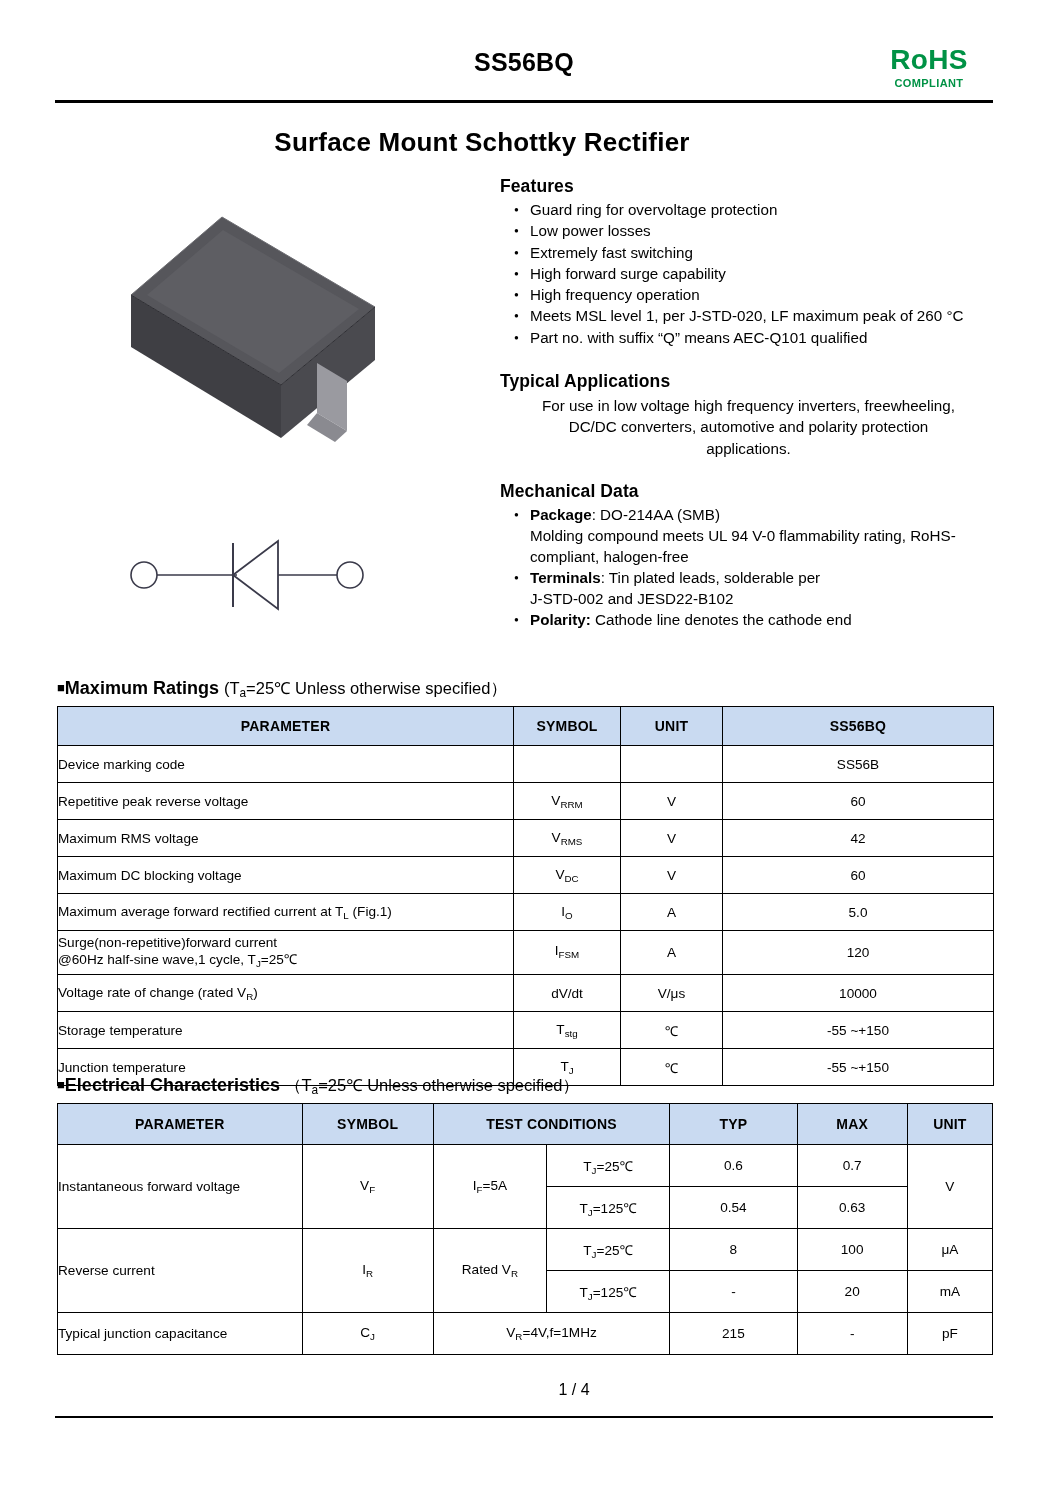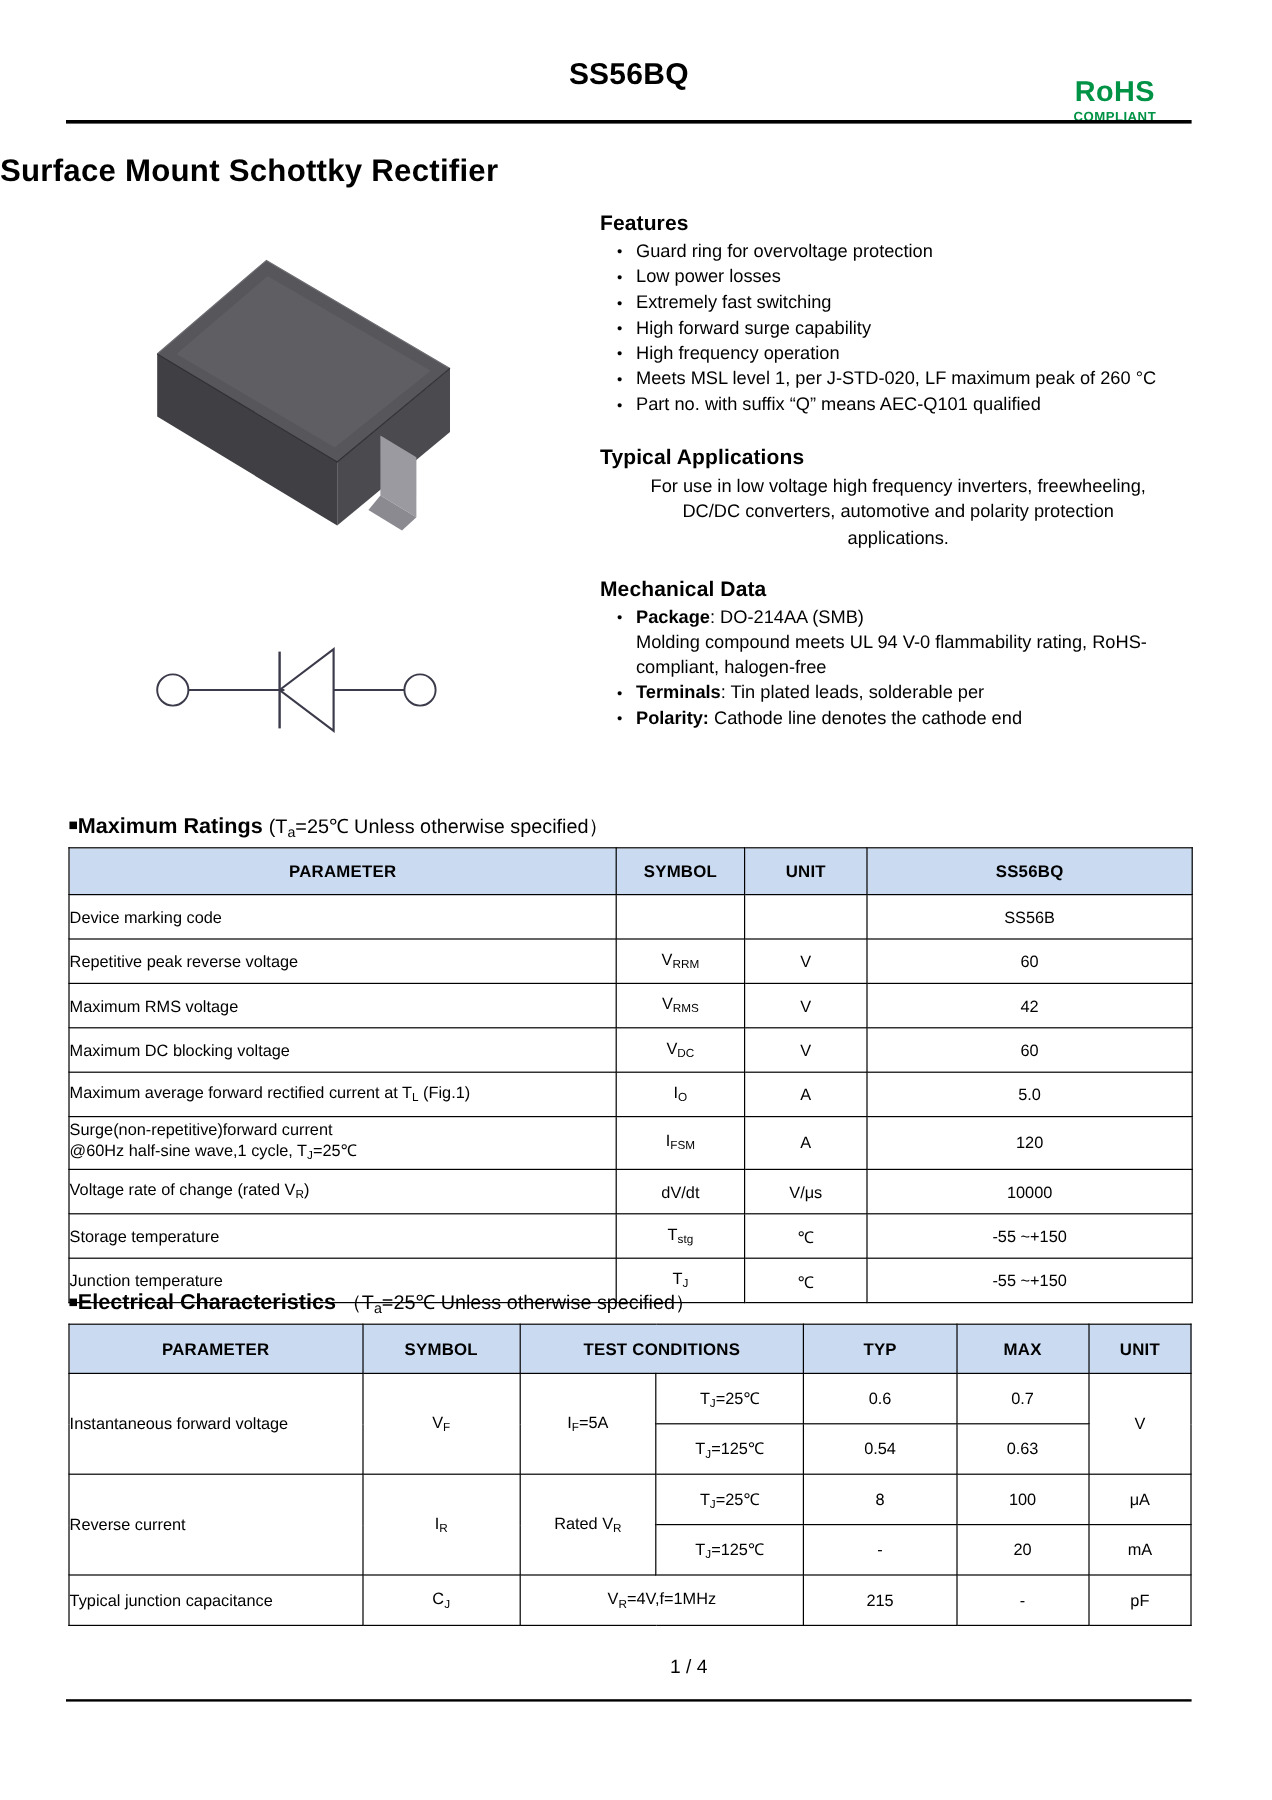--- a/index.html
+++ b/index.html
@@ -38,47 +38,46 @@
     font-weight: bold;
     letter-spacing: 0.2px;
   }
   .rohs-block {
     position: absolute;
     right: 4px; top: -2px;
     text-align: center;
     width: 120px;
   }
   .rohs-main {
-    font-size: 24px;
+    font-size: 28px;
     font-weight: bold;
     color: #009245;
     line-height: 1.0;
     letter-spacing: 0.3px;
-    margin-top: 19px;
   }
   .rohs-sub {
     font-size: 11px;
     font-weight: bold;
     color: #009245;
     letter-spacing: 0.4px;
     margin-top: 3px;
   }
   .header-rule {
     position: absolute;
     left: 55px; top: 100px;
     width: 938px;
     height: 3px;
     background: #000000;
   }
 
   .doc-title {
     position: absolute;
     left: 0; top: 127px;
     width: 964px;
-    text-align: left;
+    text-align: center;
     font-size: 26px;
     font-weight: bold;
     letter-spacing: 0.2px;
   }
 
   
   .package-art {
     position: absolute;
     left: 85px; top: 195px;
     width: 330px;
@@ -271,20 +270,21 @@
     <p class="para">For use in low voltage high frequency inverters, freewheeling, DC/DC converters, automotive and polarity protection applications.</p>
 
     <div class="sec-head spaced">Mechanical Data</div>
     <ul class="bullets">
       <li>
         <span class="bold">Package</span><span>:</span><span> DO-214AA (SMB)</span>
         <span class="cont">Molding compound meets UL 94 V-0 flammability rating, RoHS-compliant, halogen-free</span>
       </li>
       <li>
         <span class="bold">Terminals</span><span>:</span><span> Tin plated leads, solderable  per</span>
+        <span class="cont">J-STD-002 and JESD22-B102</span>
       </li>
       <li>
         <span class="bold">Polarity:</span><span> Cathode line denotes the cathode end</span>
       </li>
     </ul>
   </div>
 
   <div class="table-heading" style="left:57px; top:676px;">
     <span class="sq">■</span><span class="hd">Maximum Ratings</span>
     <span class="cond">(T<span class="sub">a</span>=25℃ Unless otherwise specified）</span>

